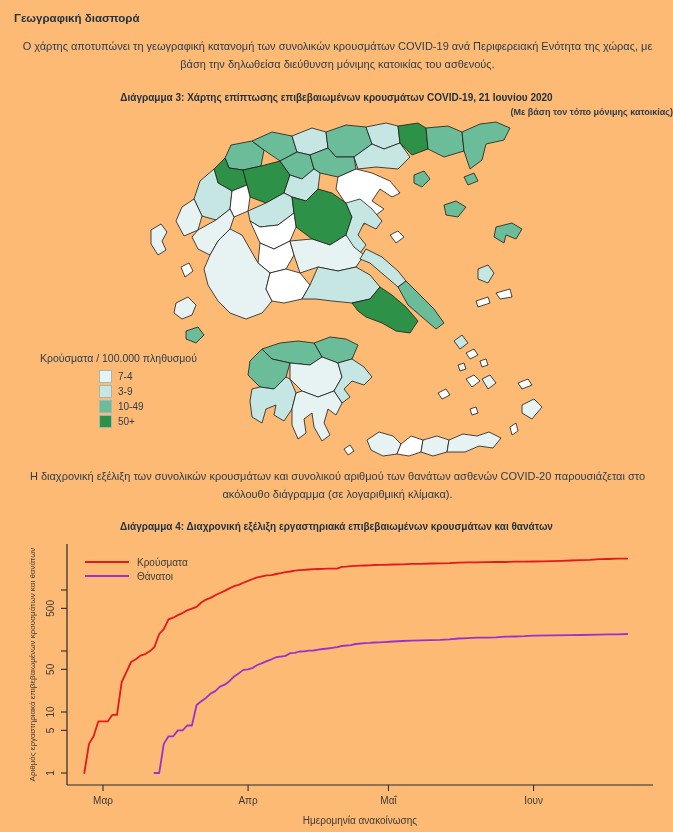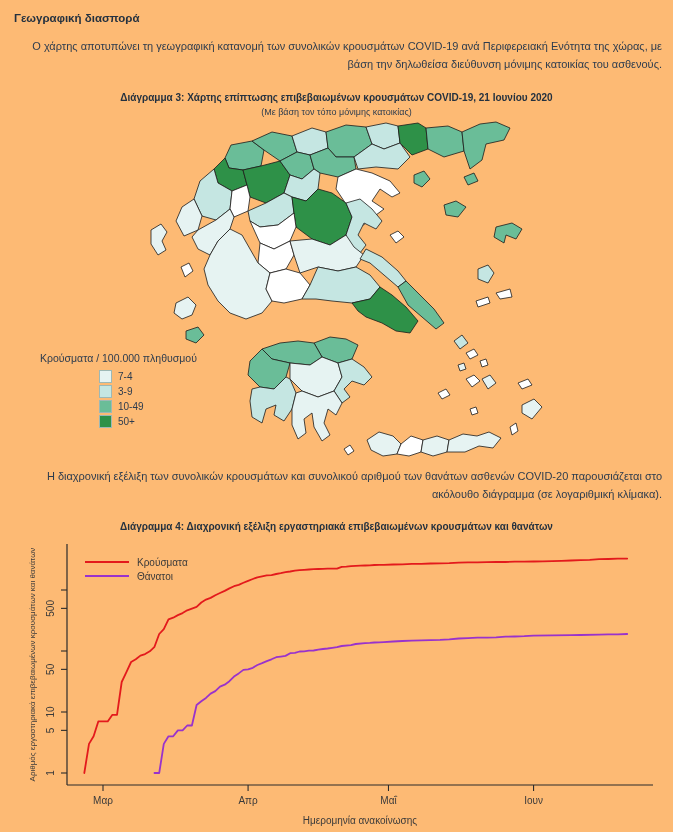--- a/index.html
+++ b/index.html
@@ -2,26 +2,26 @@
 <html><head>
 <meta charset="utf-8">
 <style>
   html,body{margin:0;padding:0;background:#ffffff;}
   #page{
     position:relative;width:673px;height:832px;background:#fdba74;overflow:hidden;
     font-family:"Liberation Sans","DejaVu Sans",sans-serif;color:#2d3c4e;
   }
   .abs{position:absolute;}
   #doc-heading{left:14px;top:12px;font-size:11.5px;font-weight:bold;color:#24313f;}
-  .para{left:13px;width:649px;font-size:11px;line-height:1.6;color:#2d3c4e;text-align:right;}
+  .para{left:13px;width:649px;font-size:11px;line-height:1.6;color:#2d3c4e;text-align:center;}
   #para1{top:38px;}
   #para2{top:468px;}
   .fig-title{left:0;width:673px;text-align:center;font-weight:bold;font-size:10px;color:#24313f;}
   #fig3-title{top:92px;}
-  #fig3-subtitle{top:107px;left:0;width:673px;text-align:center;font-size:9px;color:#2d3c4e;}
+  #fig3-subtitle{top:107px;left:0;width:673px;text-align:right;font-size:9px;color:#2d3c4e;font-weight:bold;}
   #fig4-title{top:521px;}
   #map-svg{left:115px;top:118px;}
   #map-svg polygon{stroke:#1c1c1c;stroke-width:0.8;stroke-linejoin:round;}
   #map-legend-title{left:40px;top:352px;font-size:10.5px;color:#2d3c4e;}
   #map-legend-items{left:99px;top:369px;}
   .leg-row{display:flex;align-items:center;height:15px;}
   .leg-swatch{width:11px;height:11px;margin-right:6px;border:0.5px solid #9db8b5;}
   .leg-label{font-size:10px;color:#2d3c4e;}
   #fig4-svg{left:25px;top:532px;}
   #fig4-svg text{font-family:"Liberation Sans","DejaVu Sans",sans-serif;}

